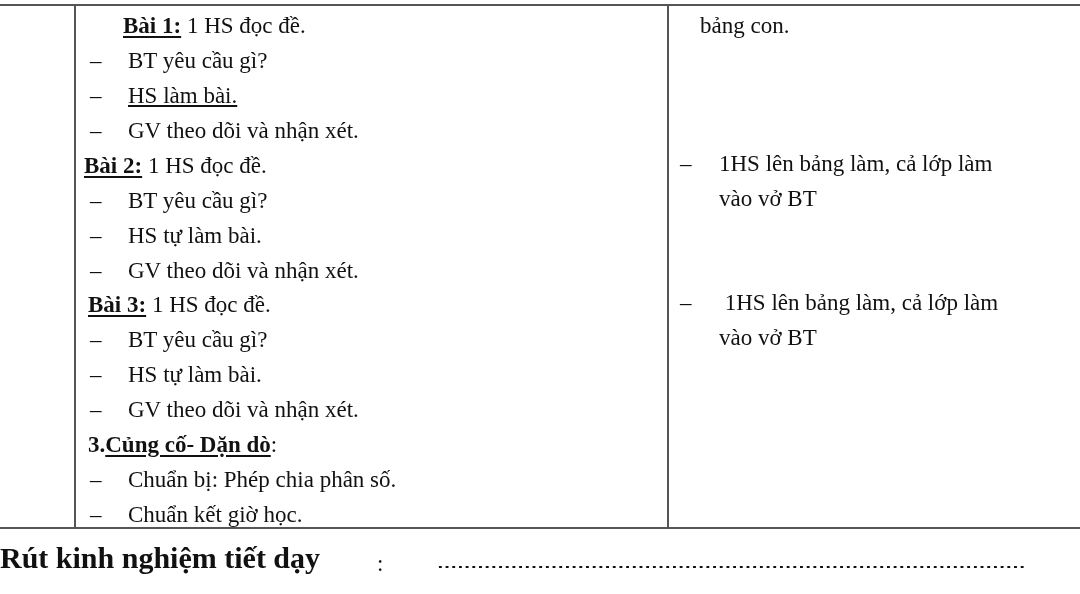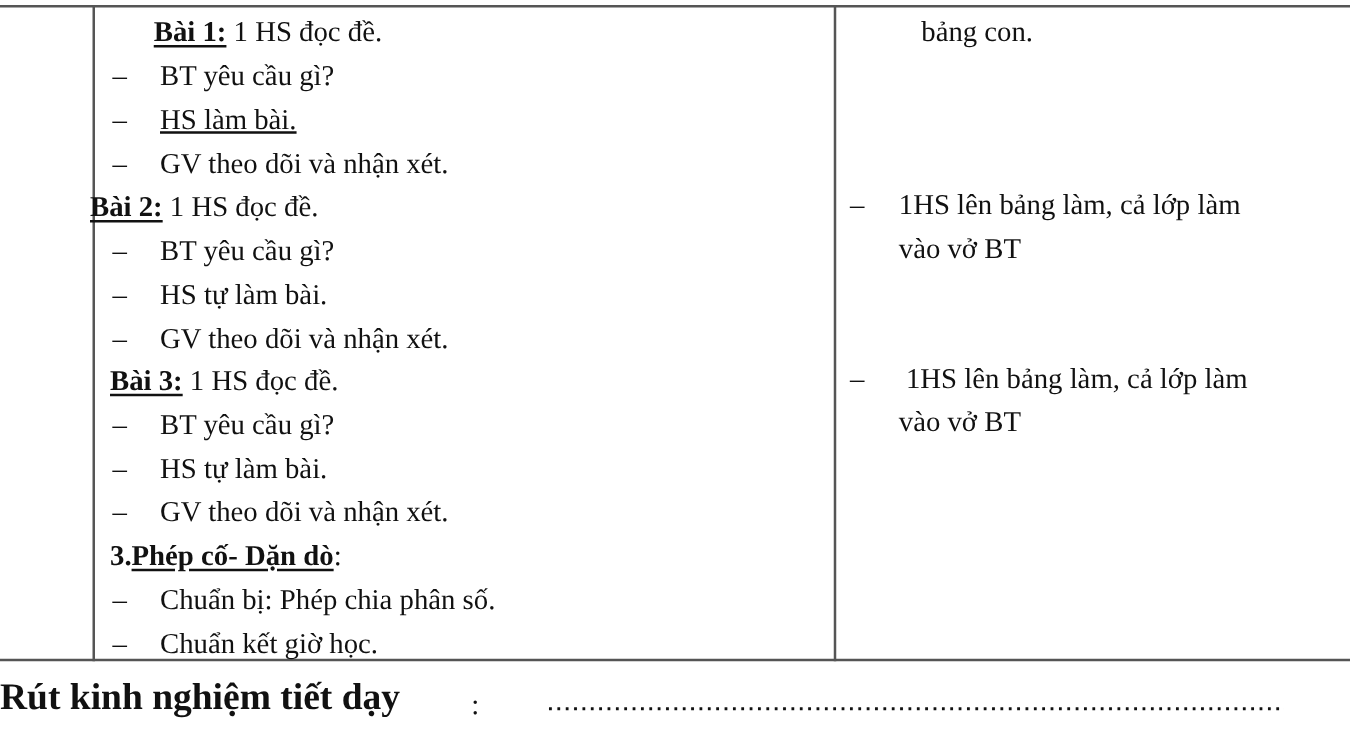--- a/index.html
+++ b/index.html
@@ -29,51 +29,51 @@
   <div class="txt" style="left:99px;top:12px;margin-left:24px;">
     <span class="bold-u">Bài 1:</span><span> 1 HS đọc đề.</span>
   </div>
   <span class="dash" style="left:90px;top:47px;">–</span>
   <div class="txt" style="left:128px;top:47px;">BT yêu cầu gì?</div>
   <span class="dash" style="left:90px;top:82px;">–</span>
   <div class="txt" style="left:128px;top:82px;text-decoration:underline;">HS làm bài.</div>
   <span class="dash" style="left:90px;top:117px;">–</span>
   <div class="txt" style="left:128px;top:117px;">GV theo dõi và nhận xét.</div>
 
-  <div class="txt" style="left:72px;top:152px;">
+  <div class="txt" style="left:84px;top:152px;">
     <span class="bold-u">Bài 2:</span><span> 1 HS đọc đề.</span>
   </div>
   <span class="dash" style="left:90px;top:187px;">–</span>
   <div class="txt" style="left:128px;top:187px;">BT yêu cầu gì?</div>
   <span class="dash" style="left:90px;top:222px;">–</span>
   <div class="txt" style="left:128px;top:222px;">HS  tự làm bài.</div>
   <span class="dash" style="left:90px;top:257px;">–</span>
   <div class="txt" style="left:128px;top:257px;">GV theo dõi và nhận xét.</div>
 
   <div class="txt" style="left:88px;top:291px;">
     <span class="bold-u">Bài 3:</span><span> 1 HS đọc đề.</span>
   </div>
   <span class="dash" style="left:90px;top:326px;">–</span>
   <div class="txt" style="left:128px;top:326px;">BT yêu cầu gì?</div>
   <span class="dash" style="left:90px;top:361px;">–</span>
   <div class="txt" style="left:128px;top:361px;">HS  tự làm bài.</div>
   <span class="dash" style="left:90px;top:396px;">–</span>
   <div class="txt" style="left:128px;top:396px;">GV theo dõi và nhận xét.</div>
 
   <div class="txt" style="left:88px;top:431px;">
-    <span class="bold">3.</span><span class="bold-u">Phép cố- Dặn dò</span><span>:</span>
+    <span class="bold">3.</span><span class="bold-u">Củng cố- Dặn dò</span><span>:</span>
   </div>
   <span class="dash" style="left:90px;top:466px;">–</span>
   <div class="txt" style="left:128px;top:466px;text-align:right;">Chuẩn bị: Phép chia phân số.</div>
   <span class="dash" style="left:90px;top:501px;">–</span>
   <div class="txt" style="left:128px;top:501px;">Chuẩn kết giờ học.</div>
 </div>
 
 <div>
-  <div class="txt" style="left:737px;top:12px;">bảng con.</div>
+  <div class="txt" style="left:700px;top:12px;">bảng con.</div>
 
   <span class="dash" style="left:680px;top:150px;">–</span>
   <div class="txt" style="left:719px;top:150px;">1HS lên bảng làm, cả lớp làm</div>
   <div class="txt" style="left:719px;top:185px;">vào vở BT</div>
 
   <span class="dash" style="left:680px;top:289px;">–</span>
   <div class="txt" style="left:719px;top:289px;white-space:pre;"> 1HS lên bảng làm, cả lớp làm</div>
   <div class="txt" style="left:719px;top:324px;">vào vở BT</div>
 </div>
 

